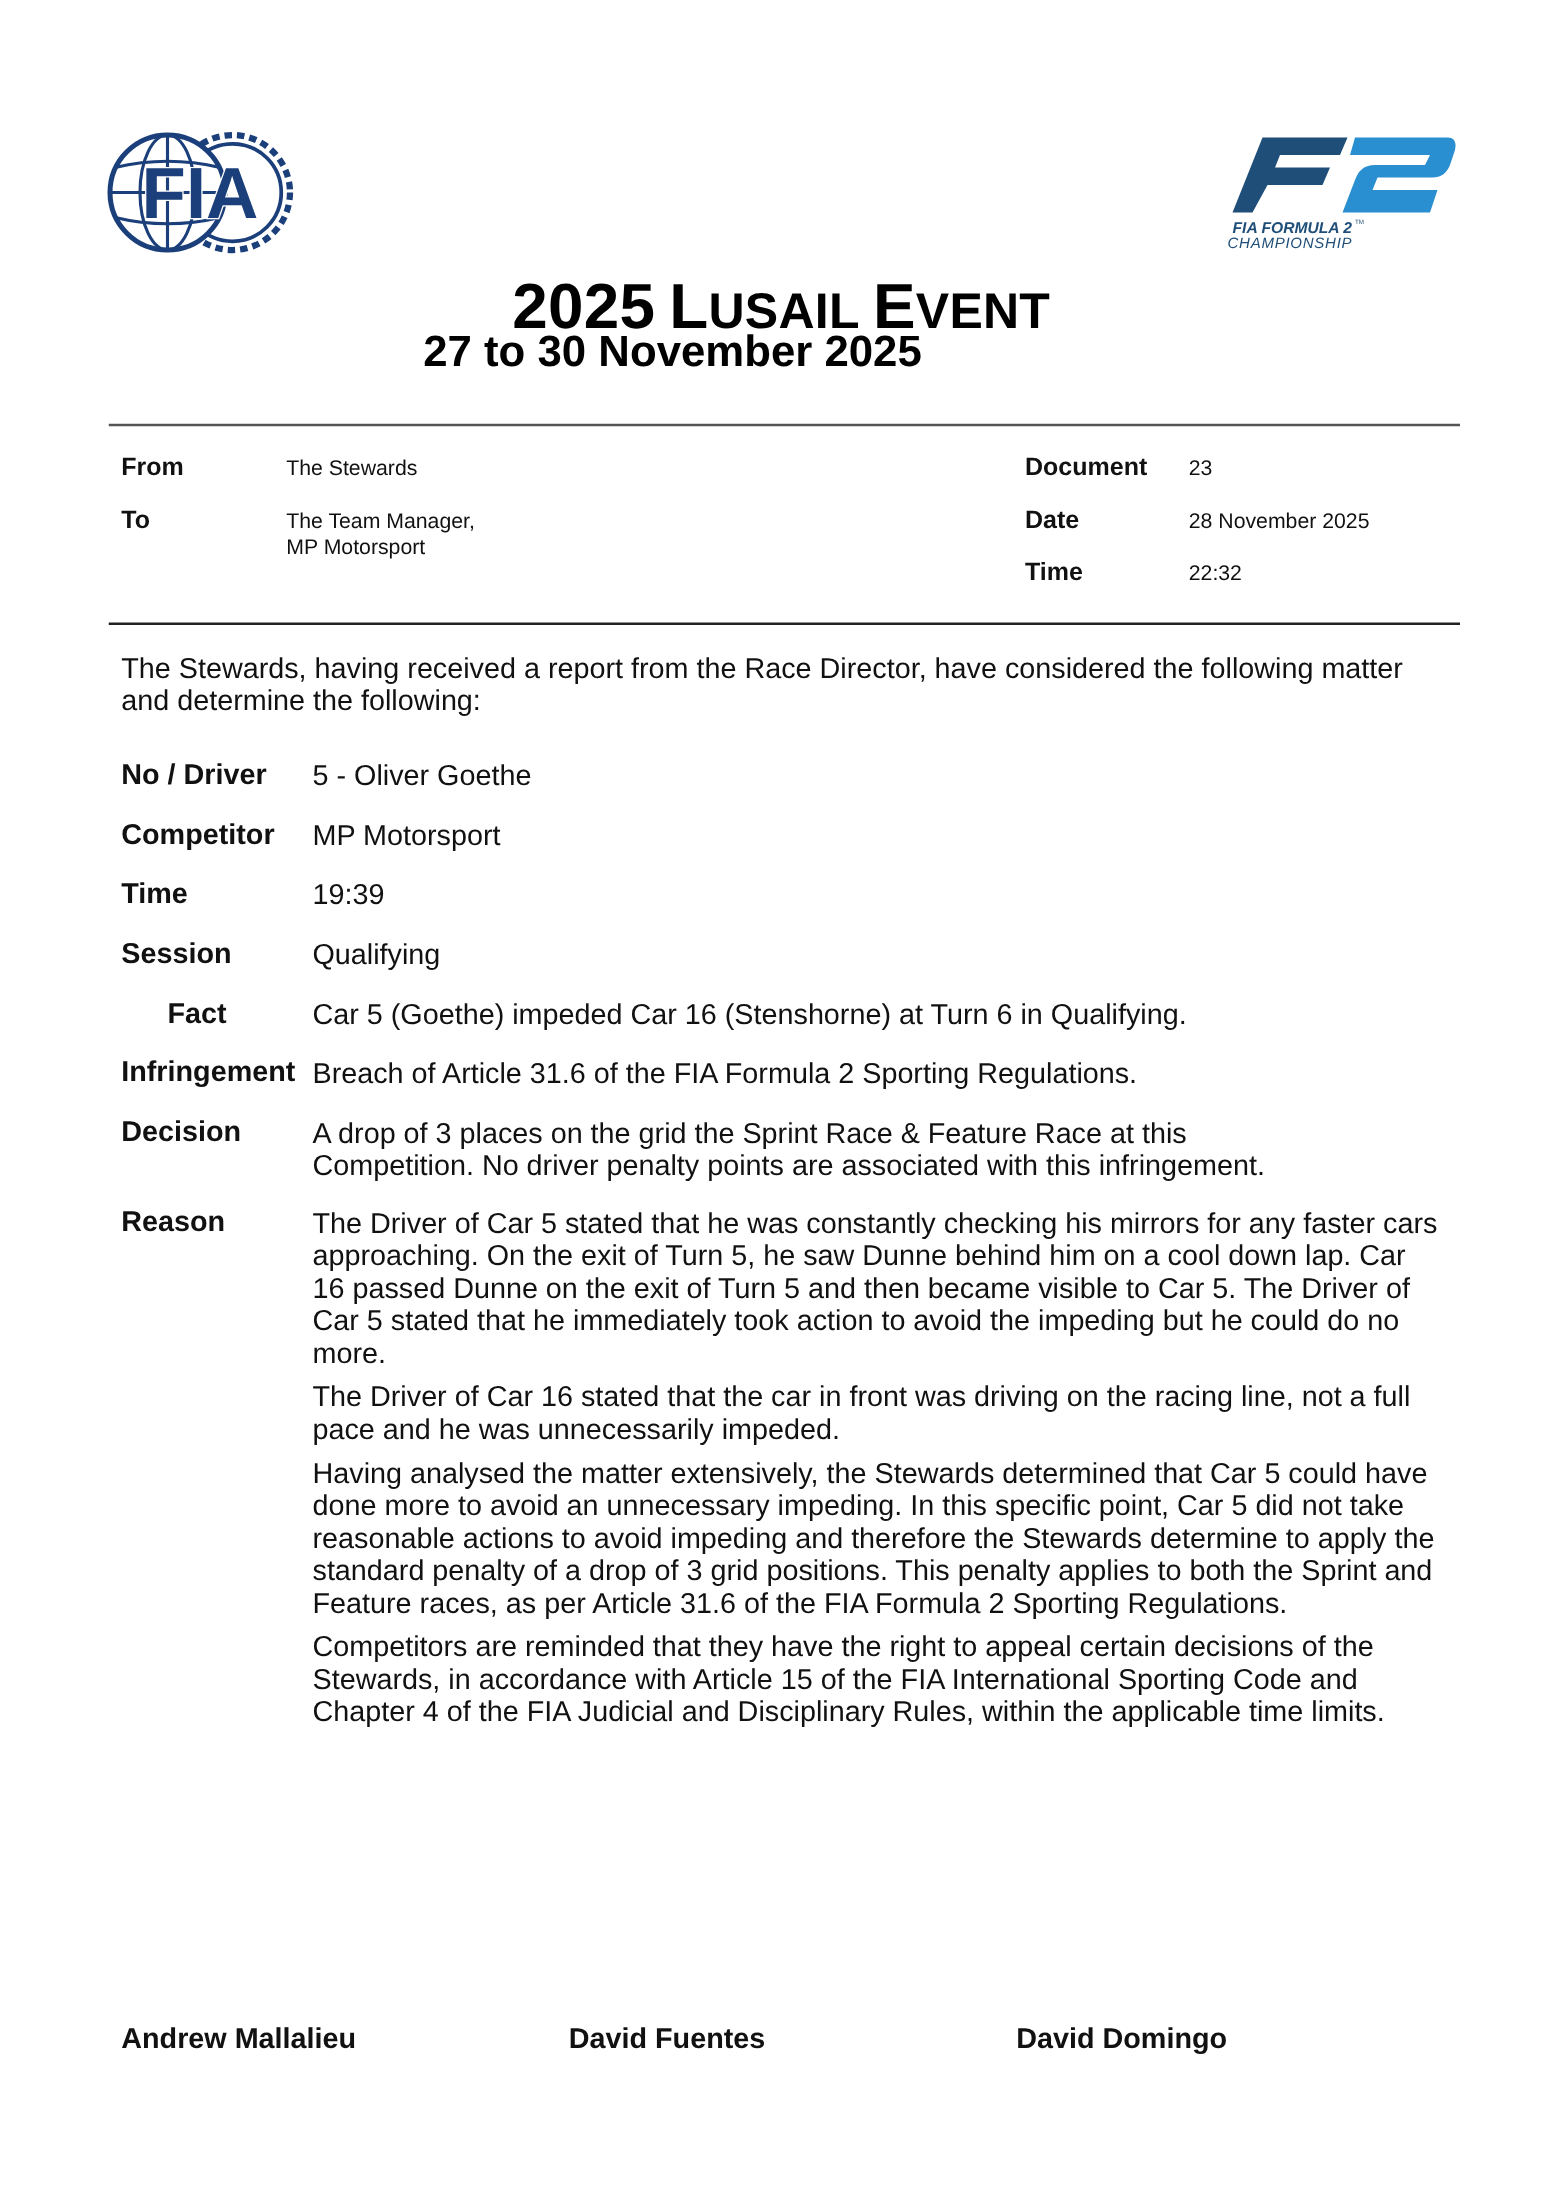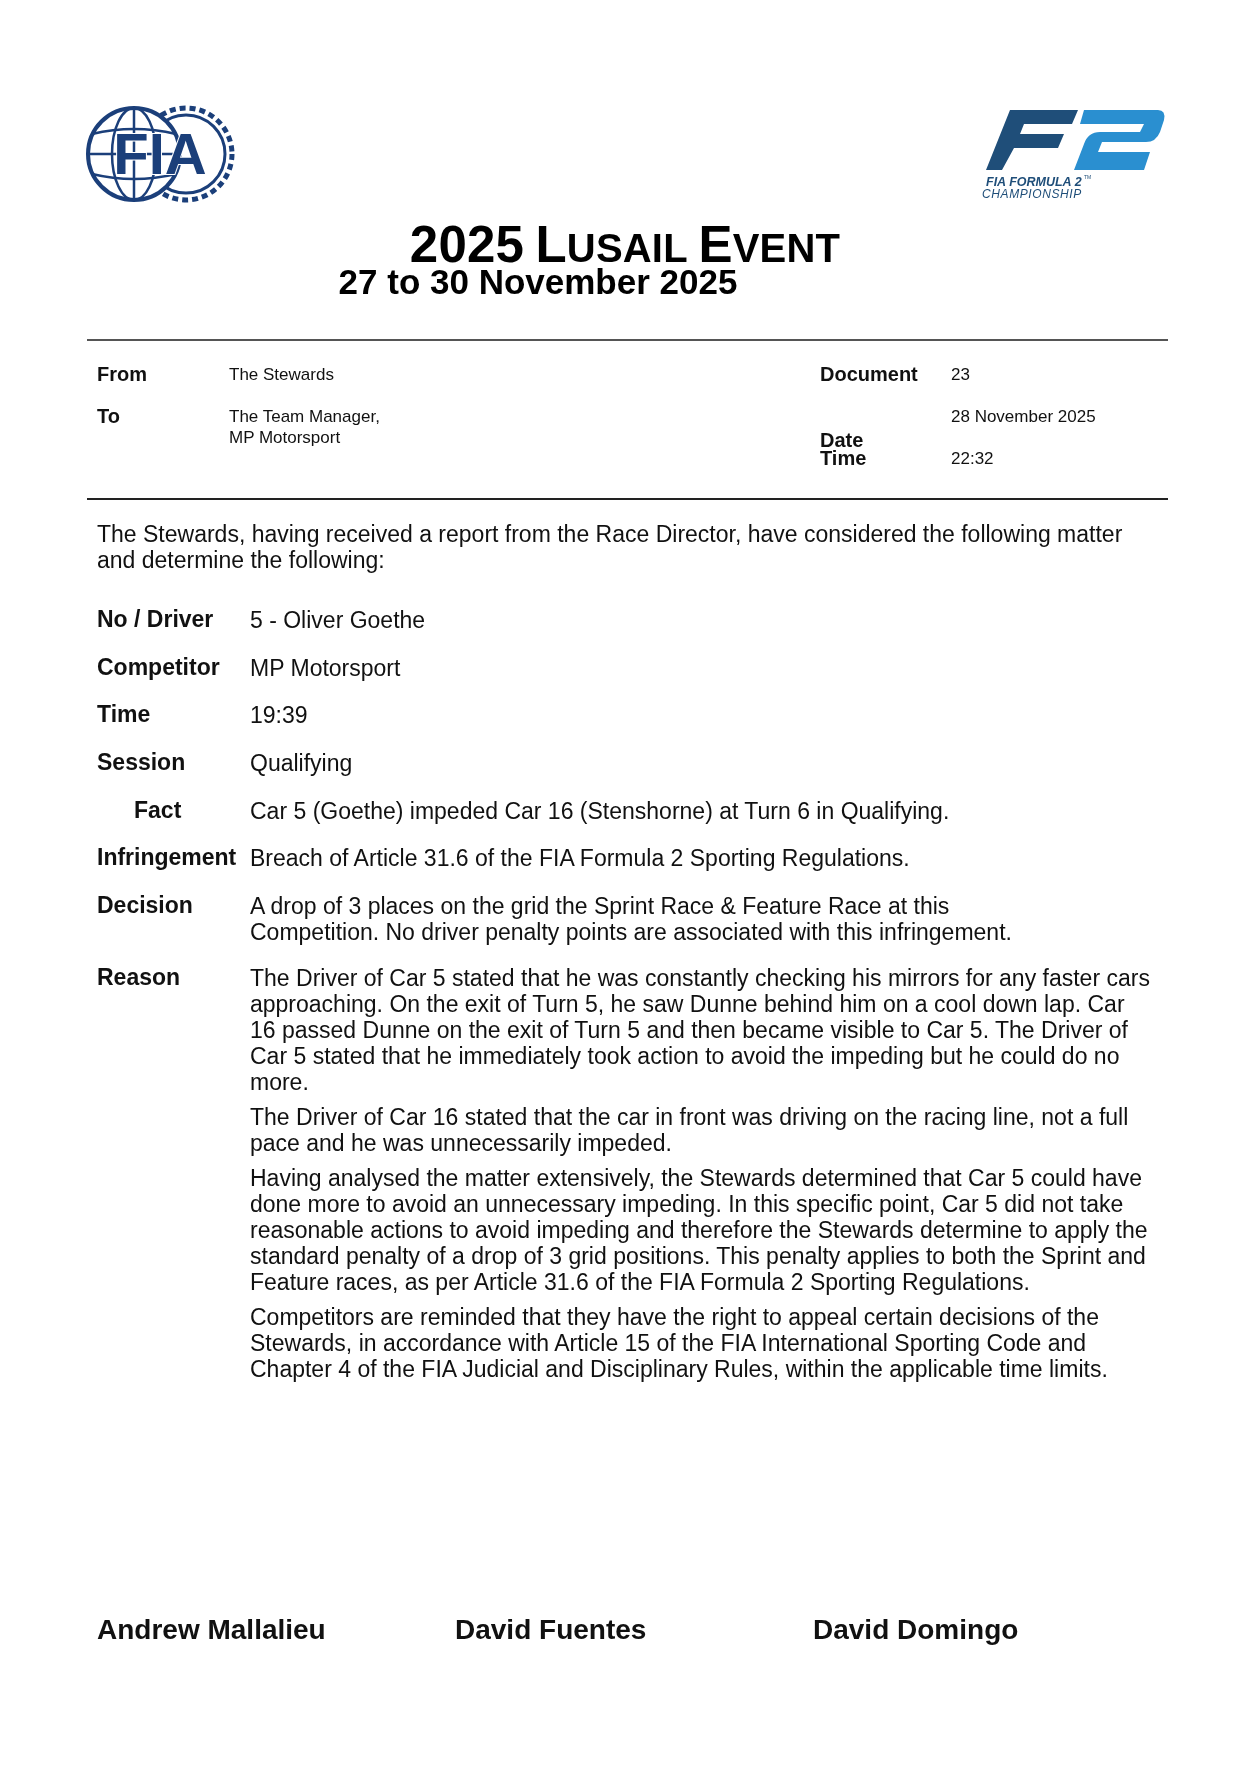--- a/index.html
+++ b/index.html
@@ -14,21 +14,21 @@
   .subtitle { left:0; width:1076px; top:266px; text-align:center; font-weight:bold;
               font-size:35px; line-height:32px; color:#000; }
   .rule { left:87px; width:1081px; height:0; border-top:2px solid #555; }
   .rule.r2 { border-top:2px solid #222; }
   .hdr-label { font-weight:bold; font-size:20px; line-height:22px; color:#111; }
   .hdr-val { font-size:17px; line-height:22px; color:#111; }
   .intro { left:97px; width:1070px; top:521px; font-size:23px; line-height:26px; color:#111; }
   .dlabel { left:97px; font-weight:bold; font-size:23px; line-height:26px; color:#111; }
   .dval { left:250px; width:915px; font-size:23px; line-height:26px; color:#111; }
   .dval p { margin:0 0 9px 0; }
-  .sig { font-weight:bold; font-size:28px; line-height:26px; color:#111; }
+  .sig { font-weight:bold; font-size:23px; line-height:26px; color:#111; }
 </style>
 </head>
 <body>
 
 <div class="abs logo-fia">
   <svg width="152" height="108" viewBox="0 0 152 108">
 
     <circle cx="102" cy="54" r="46" fill="none" stroke="#1b3f7a" stroke-width="5" stroke-dasharray="6 4"></circle>
     <circle cx="102" cy="54" r="39" fill="none" stroke="#1b3f7a" stroke-width="3"></circle>
 
@@ -60,21 +60,21 @@
 <div class="abs rule" style="top:339px;"></div>
 
 <div class="abs hdr-label" style="left:97px; top:363px;">From</div>
 <div class="abs hdr-val" style="left:229px; top:364px;">The Stewards</div>
 <div class="abs hdr-label" style="left:97px; top:405px;">To</div>
 <div class="abs hdr-val" style="left:229px; top:406px;">The Team Manager,</div>
 <div class="abs hdr-val" style="left:229px; top:427px;">MP Motorsport</div>
 
 <div class="abs hdr-label" style="left:820px; top:363px;">Document</div>
 <div class="abs hdr-val" style="left:951px; top:364px;">23</div>
-<div class="abs hdr-label" style="left:820px; top:405px;margin-top:24px;">Date</div>
+<div class="abs hdr-label" style="left:820px; top:405px;">Date</div>
 <div class="abs hdr-val" style="left:951px; top:406px;">28 November 2025</div>
 <div class="abs hdr-label" style="left:820px; top:447px;">Time</div>
 <div class="abs hdr-val" style="left:951px; top:448px;">22:32</div>
 
 <div class="abs rule r2" style="top:498px;"></div>
 
 <div class="abs intro">The Stewards, having received a report from the Race Director, have considered the following matter and determine the following:</div>
 
 <div class="abs dlabel" style="top:606px;">No / Driver</div>
 <div class="abs dval" style="top:607px;">5 - Oliver Goethe</div>

